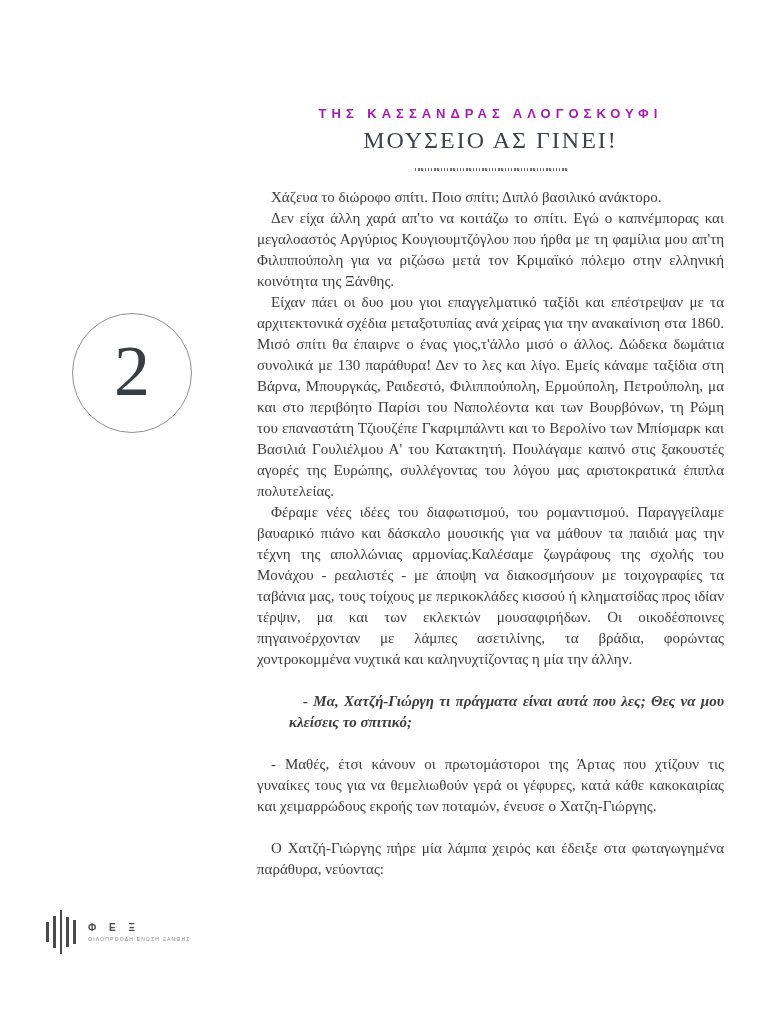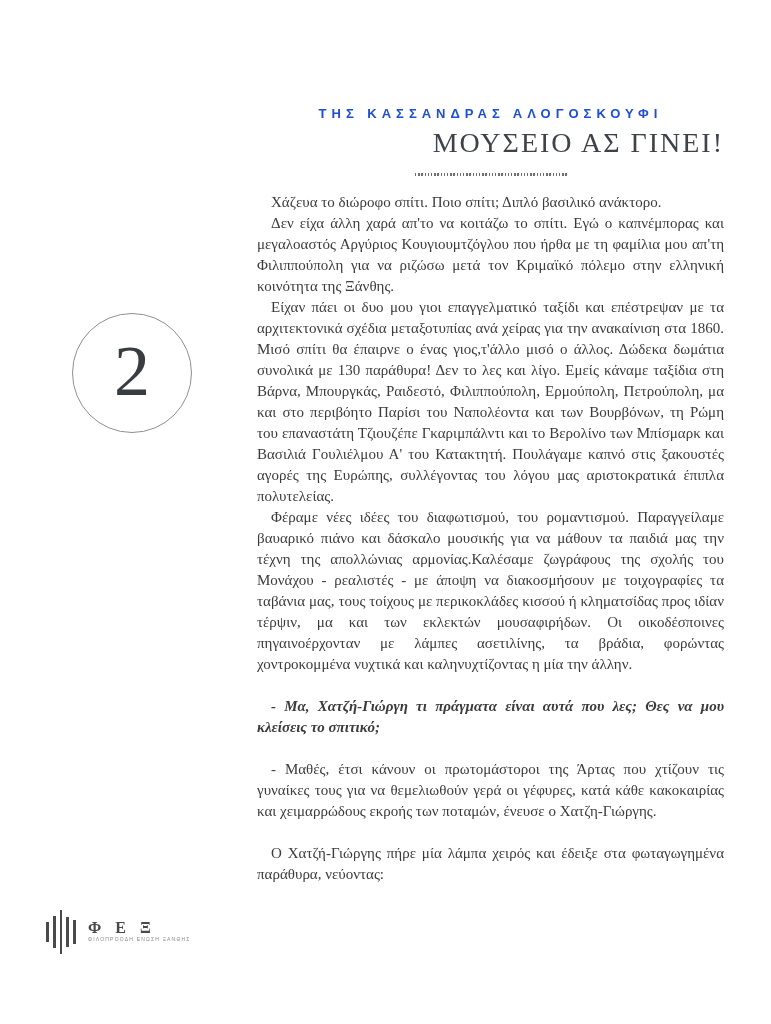--- a/index.html
+++ b/index.html
@@ -11,49 +11,49 @@
   .page{position:absolute;inset:0;background:#ffffff;}
   .content{
     position:absolute;left:257px;top:106px;width:467px;
   }
   .author-line{
     text-align:center;
     font-family:"Liberation Sans", sans-serif;
     font-weight:bold;
     font-size:13px;
     letter-spacing:5px;
-    color:#1d4ed8;
+    color:#a21caf;
     margin:0 0 6px 0;
     white-space:nowrap;
   }
   .article-title{
-    text-align:right;
+    text-align:center;
     font-family:"Liberation Serif", serif;
     font-weight:normal;
-    font-size:28px;
+    font-size:24px;
     letter-spacing:2px;
     color:#3e4349;
     margin:0 0 14px 0;
     white-space:nowrap;
   }
   .dotted-divider{
     width:152px;height:3px;margin:0 auto 16px auto;
     background:repeating-linear-gradient(90deg,#6d6d6d 0 1.4px,transparent 1.4px 3.2px);
   }
   .bodytext{
     color:#3b3b3b;
     font-size:15px;
     line-height:21px;
     text-align:justify;
     hyphens:auto;
   }
   .para{margin:0;text-indent:14px;}
   .para.gap{margin-top:21px;}
   .para.italic{}
-  .para.bold-italic{font-style:italic;font-weight:bold;}
+  .para.bold-italic{font-style:italic;font-weight:bold;margin-left:32px;}
   .page-number-circle{
     position:absolute;left:72px;top:313px;
     width:120px;height:120px;
     border:1px solid #8f8f8f;border-radius:50%;
     display:flex;align-items:center;justify-content:center;
     box-sizing:border-box;
     background:#ffffff;
   }
   .page-number{
     font-family:"Liberation Serif", serif;
@@ -72,22 +72,22 @@
   .sound-bars span{
     display:inline-block;width:3px;background:#4a4a4a;margin-right:4px;
   }
   .sound-bars span:nth-child(1){height:20px;}
   .sound-bars span:nth-child(2){height:32px;}
   .sound-bars span:nth-child(3){height:44px;width:2px;}
   .sound-bars span:nth-child(4){height:30px;}
   .sound-bars span:nth-child(5){height:24px;}
   .logo-text{margin-left:8px;display:flex;flex-direction:column;}
   .logo-acronym{
-    font-family:Liberation Serif, serif;
-    font-weight:bold;font-size:16px;letter-spacing:5px;color:#4a4a4a;
+    font-family:Liberation Sans, sans-serif;
+    font-weight:bold;font-size:10px;letter-spacing:5px;color:#4a4a4a;
     line-height:12px;white-space:nowrap;
   }
   .logo-subtitle{
     font-family:"Liberation Sans", sans-serif;
     font-size:5px;letter-spacing:1.2px;color:#8a8a8a;
     margin-top:2px;white-space:nowrap;
   }
 </style>
 </head>
 <body>

